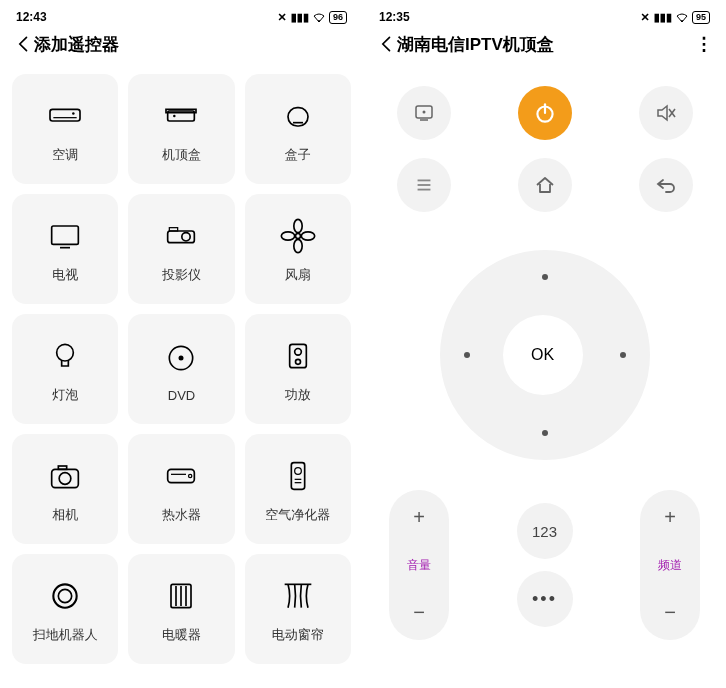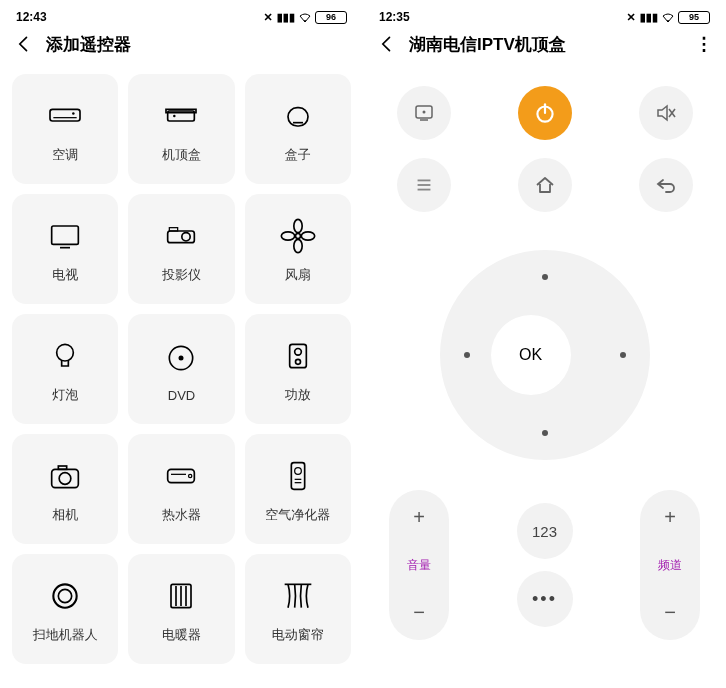--- a/index.html
+++ b/index.html
@@ -12,23 +12,23 @@
     overflow: hidden;
   }
   .phone { width: 363px; height: 688px; background: #fff; position: relative; }
   .phone + .phone { border-left: 0; }
   .status-bar {
     height: 24px; display: flex; align-items: flex-end; justify-content: space-between;
     padding: 0 16px; font-size: 12px; font-weight: 600; color: #000;
   }
   .status-icons { display: flex; gap: 4px; align-items: center; font-size: 11px; }
   .battery-box {
-    border: 1px solid #000; border-radius: 3px; padding: 0 10px; font-size: 9px; line-height: 11px;
-  }
-  .title-bar { height: 40px; display: flex; align-items: center; padding: 0 14px; gap: 12px; }
+    border: 1px solid #000; border-radius: 3px; padding: 0 3px; font-size: 9px; line-height: 11px;
+  }
+  .title-bar { height: 40px; display: flex; align-items: center; padding: 0 14px; }
   .back-arrow { font-size: 20px; line-height: 1; }
   .title-text { font-size: 17px; font-weight: 600; color: #000; }
   .title-spacer { flex: 1; }
   .more-dots { font-size: 18px; font-weight: bold; letter-spacing: -1px; }
 
   
   .grid {
     display: grid; grid-template-columns: repeat(3, 1fr);
     gap: 10px; padding: 10px 12px;
   }
@@ -55,21 +55,21 @@
   .remote-top .slot-5 { grid-column:2; grid-row:2; }
   .remote-top .slot-6 { grid-column:3; grid-row:2; }
 
   .dpad-wrap { display:flex; justify-content:center; margin-top: 30px; }
   .dpad {
     width: 210px; height: 210px; border-radius: 105px; background: #f2f2f2;
     position: relative;
   }
   .dpad .center {
     position:absolute; width: 80px; height: 80px; border-radius: 40px; background:#fff;
-    left: 51px; top: 65px; display:flex; align-items:center; justify-content:center;
+    left: 63px; top: 65px; display:flex; align-items:center; justify-content:center;
     font-size: 16px; font-weight: 500; color:#000;
   }
   .dot { position:absolute; width:6px; height:6px; background:#555; border-radius:3px; }
   .dot.up { left:102px; top:24px; }
   .dot.down { left:102px; bottom:24px; }
   .dot.left { left:24px; top:102px; }
   .dot.right { right:24px; top:102px; }
 
   .bottom-row {
     display:flex; justify-content:space-between; align-items:center;

